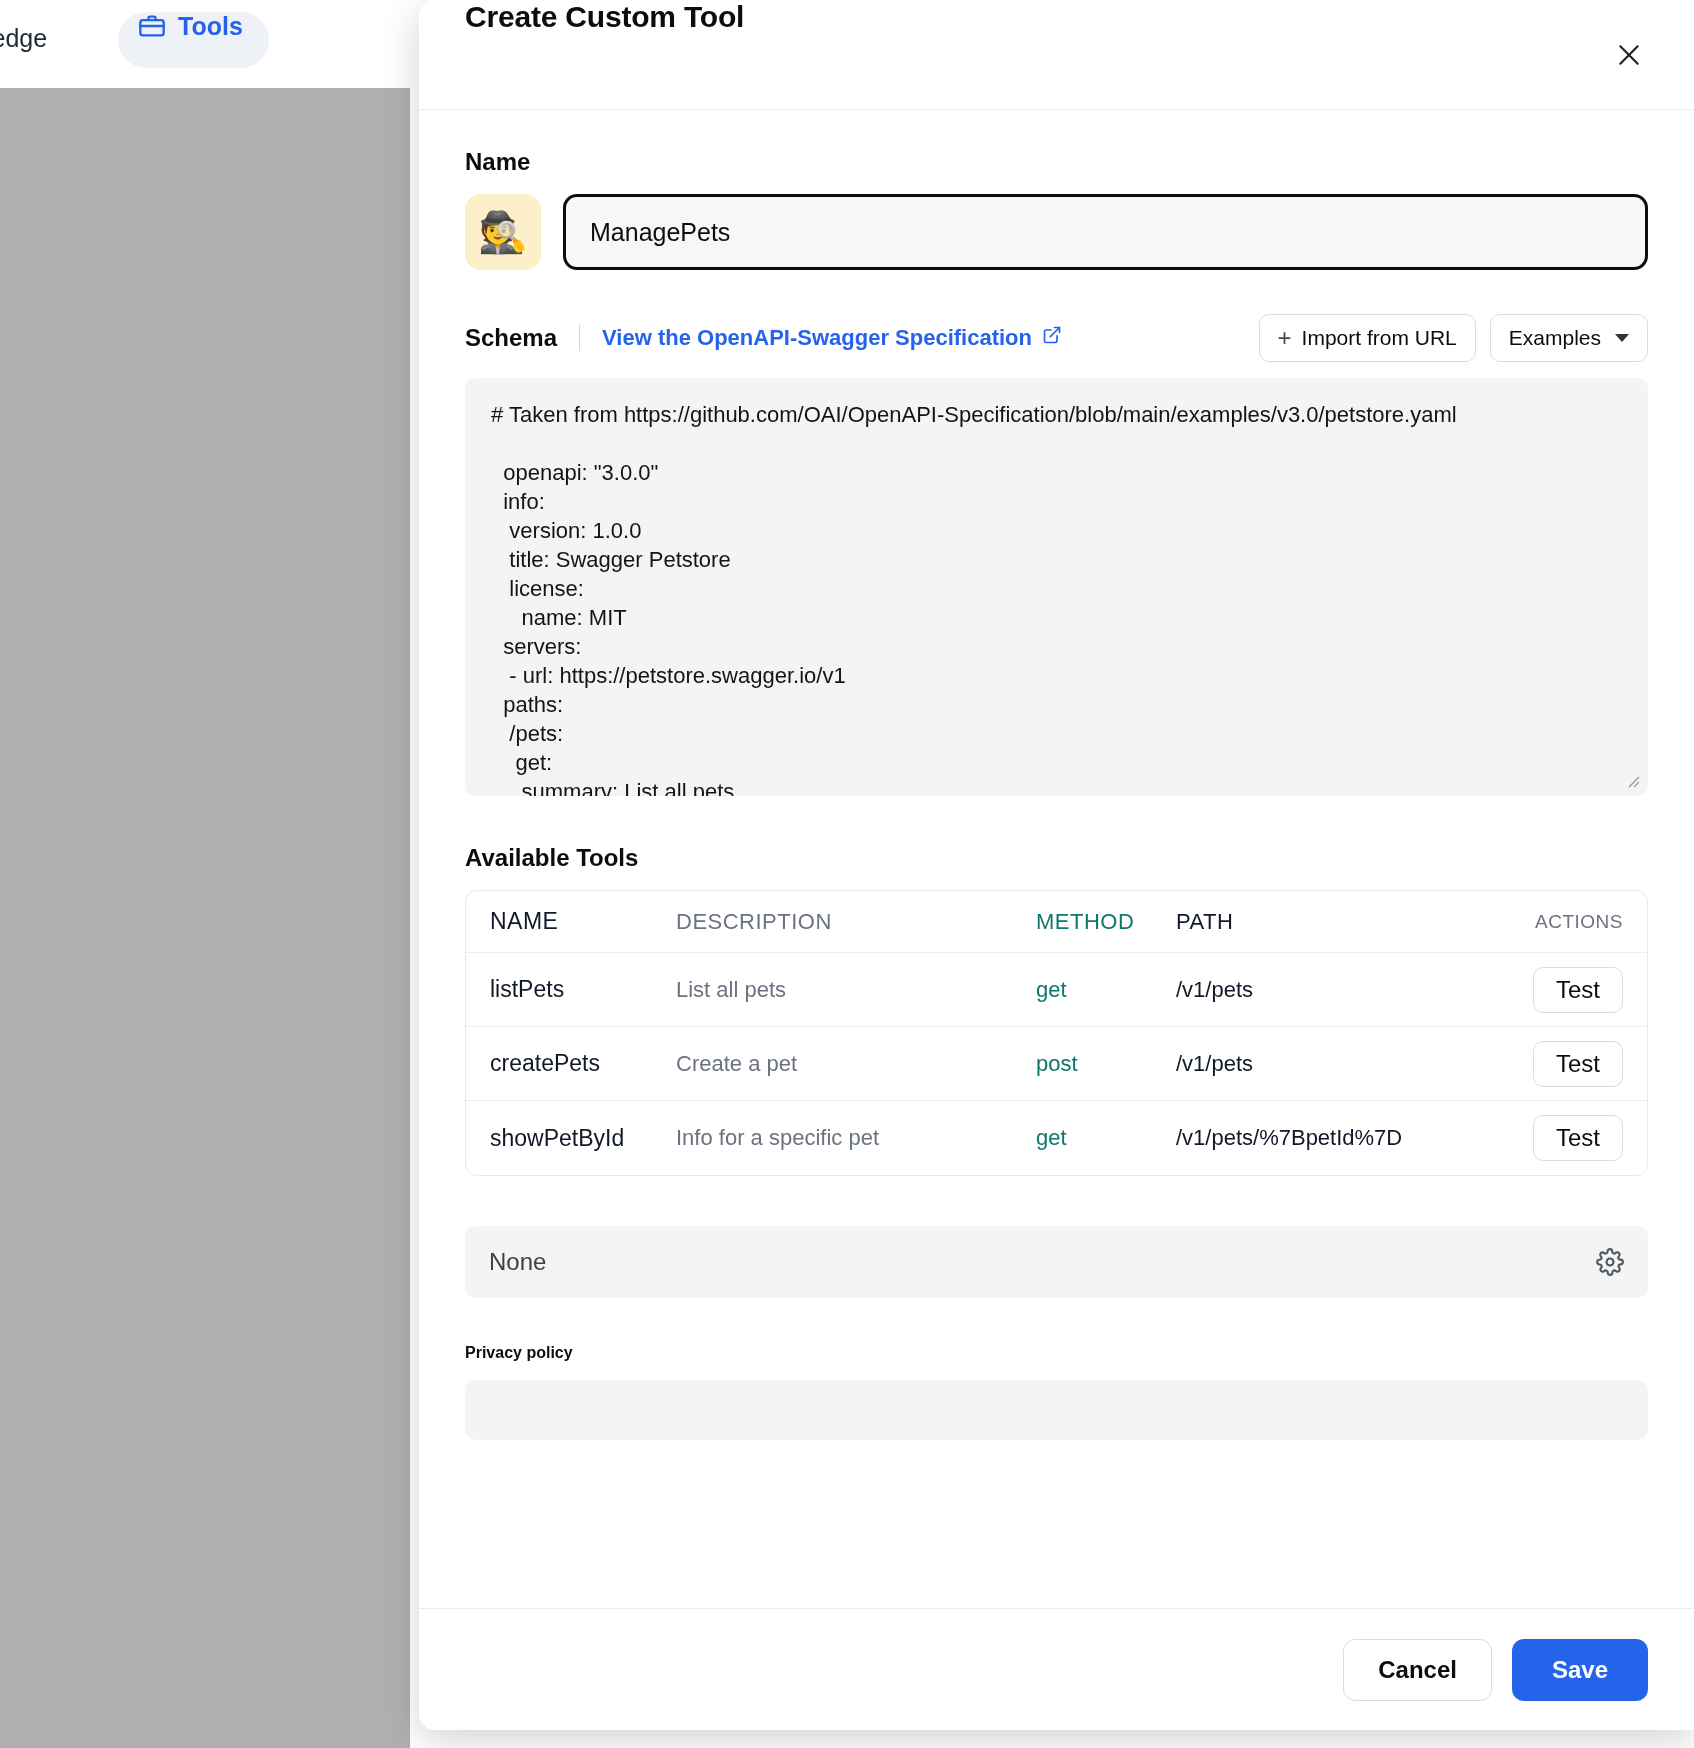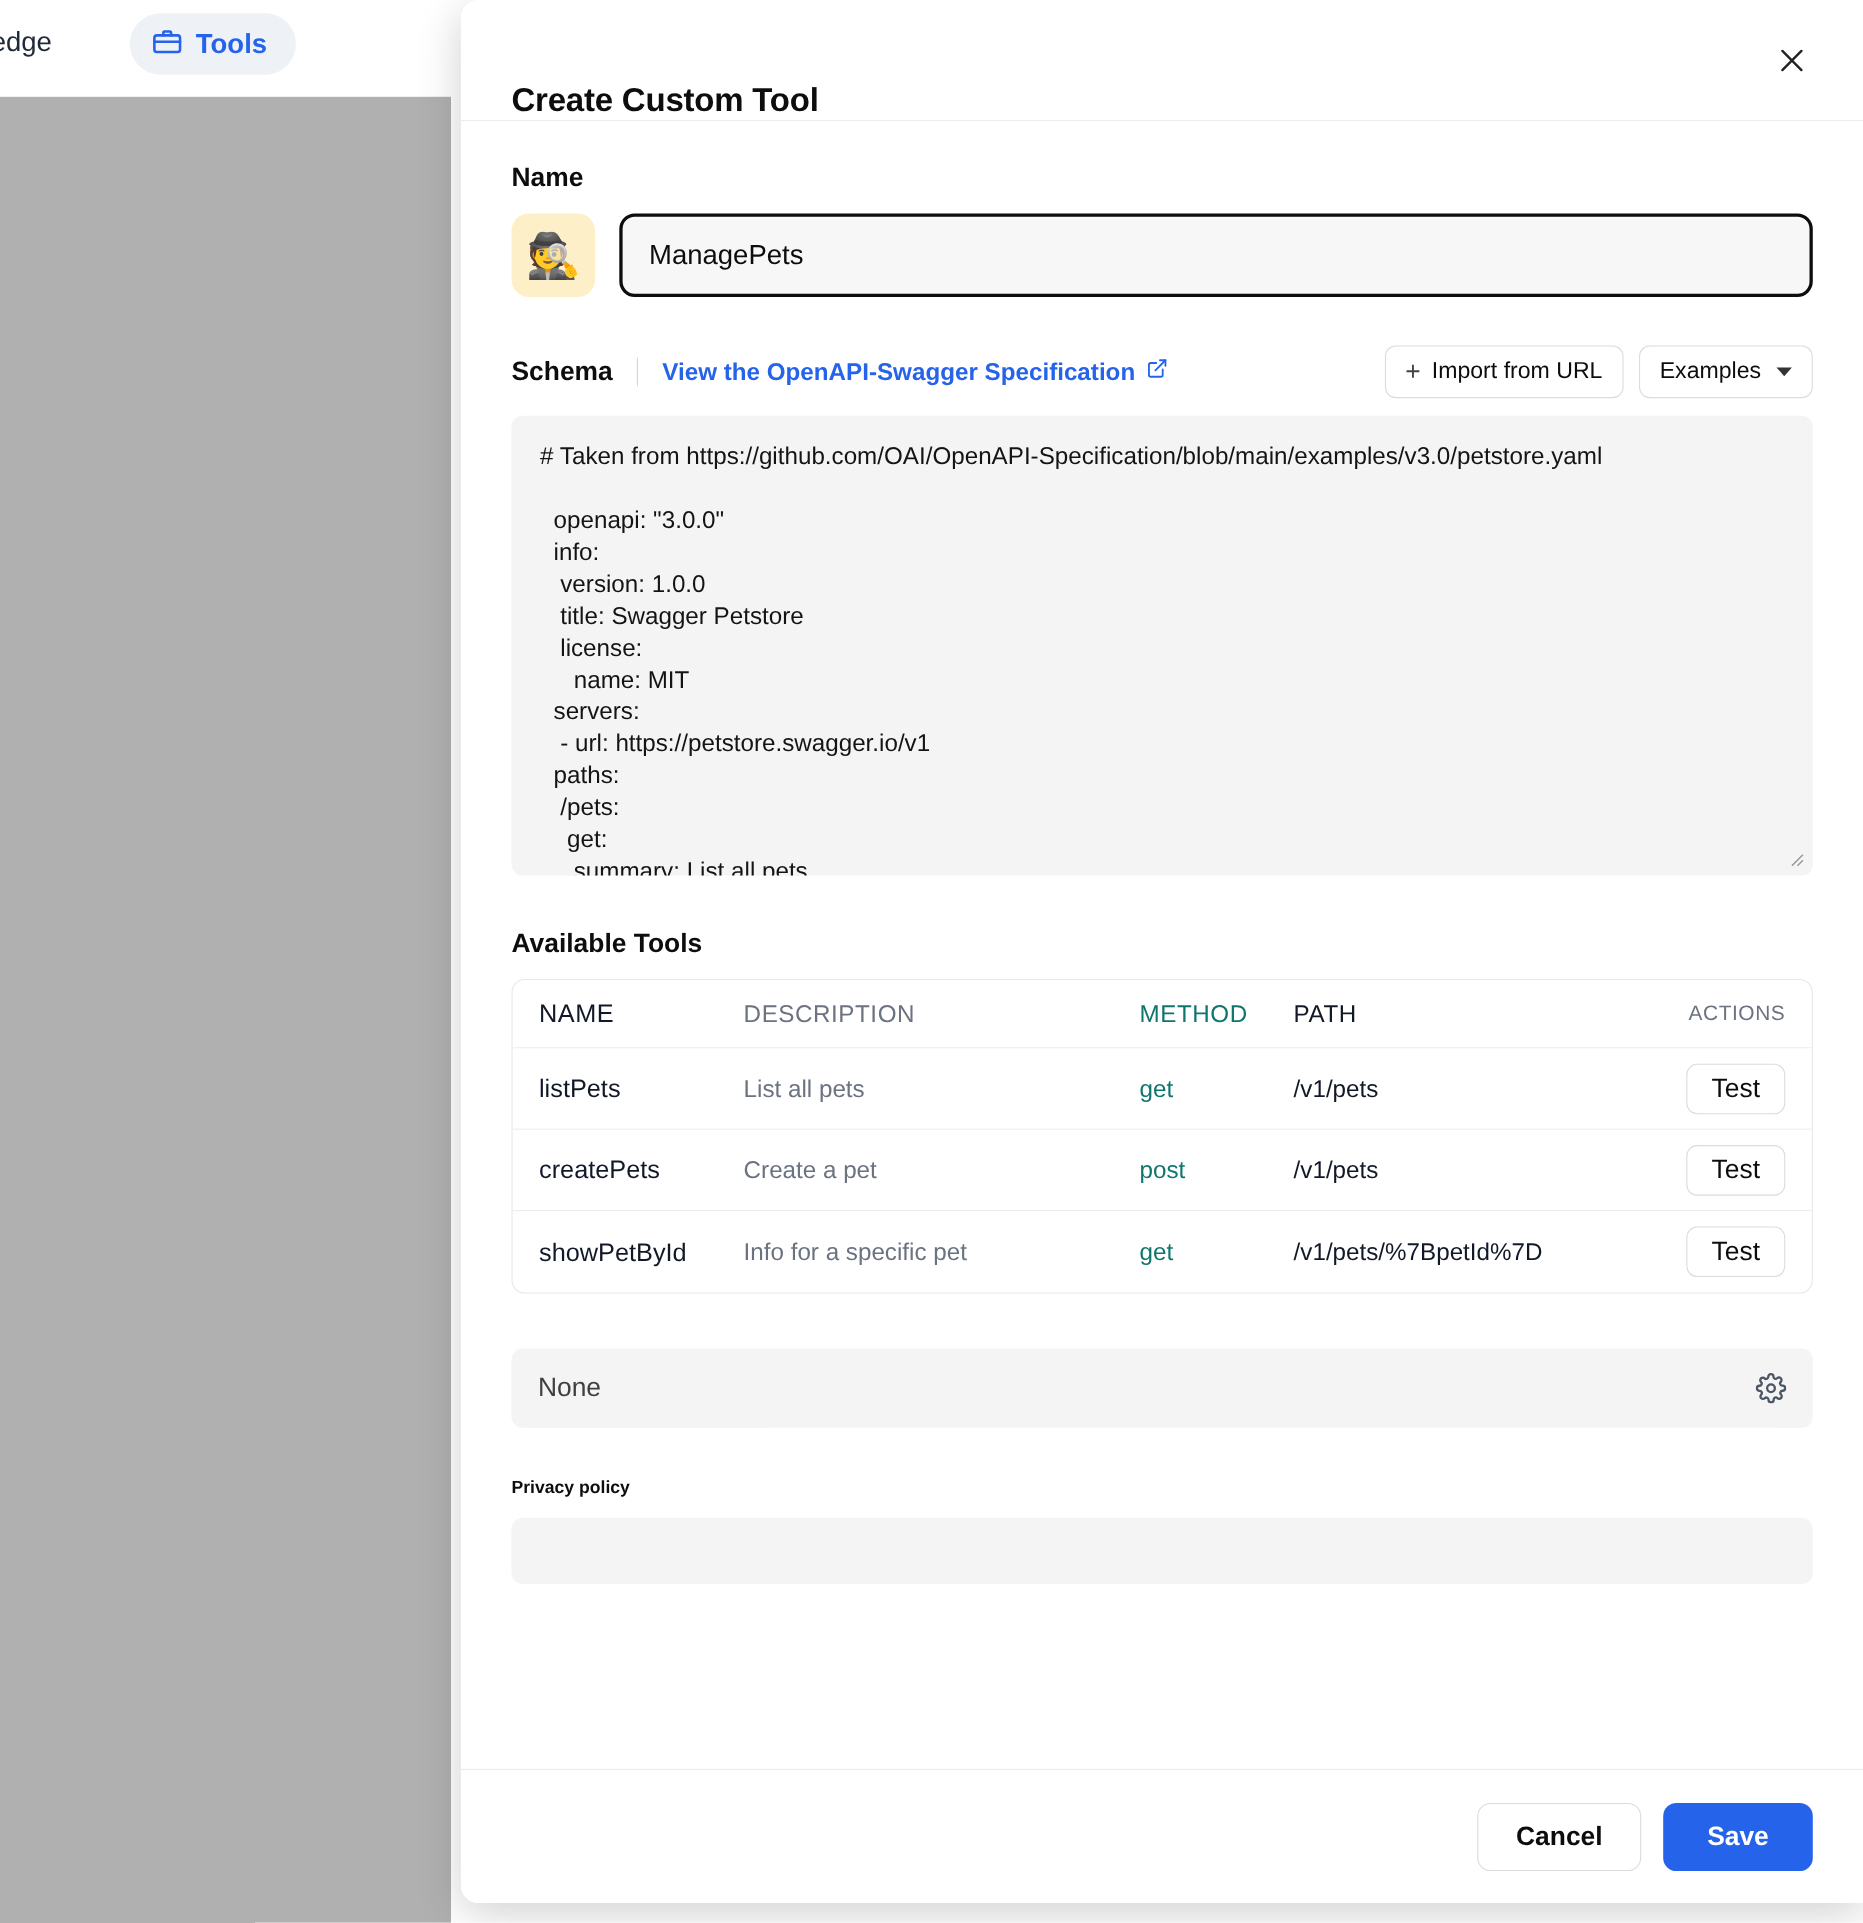--- a/index.html
+++ b/index.html
@@ -28,21 +28,21 @@
     display: flex; align-items: center;
   }
   .bg-knowledge {
     position: absolute; left: -14px; top: 24px;
     font-size: 25px; color: #1f2937; font-weight: 500;
     white-space: nowrap;
   }
   .bg-tools-pill {
     position: absolute; left: 118px; top: 12px;
     height: 56px; padding: 0 26px 0 20px;
-    display: flex; align-items: center; gap: 12px;
+    display: flex; align-items: flex-start; gap: 12px;
     background: #eef1f6; border-radius: 28px;
   }
   .bg-tools-pill .label {
     font-size: 25px; color: #2563eb; font-weight: 600;
   }
   .bg-dim {
     position: absolute; left: 0; top: 88px;
     width: 410px; height: 1660px;
     background: #b0b0b0;
   }
@@ -55,21 +55,21 @@
     background: #ffffff;
     border-radius: 16px 0 0 16px;
     box-shadow: 0 10px 40px rgba(0,0,0,0.18);
     display: flex; flex-direction: column;
     overflow: hidden;
   }
   .modal-header {
     position: relative;
     height: 110px;
     border-bottom: 1px solid #ececec;
-    display: flex; align-items: flex-end;
+    display: flex; align-items: flex-start;
     padding: 0 46px;
     flex: 0 0 auto;
   }
   .modal-title {
     font-size: 30px; font-weight: 700; color: #0d0d0d;
     letter-spacing: -0.2px;
   }
   .close-btn {
     position: absolute; right: 44px; top: 34px;
     width: 42px; height: 42px;

